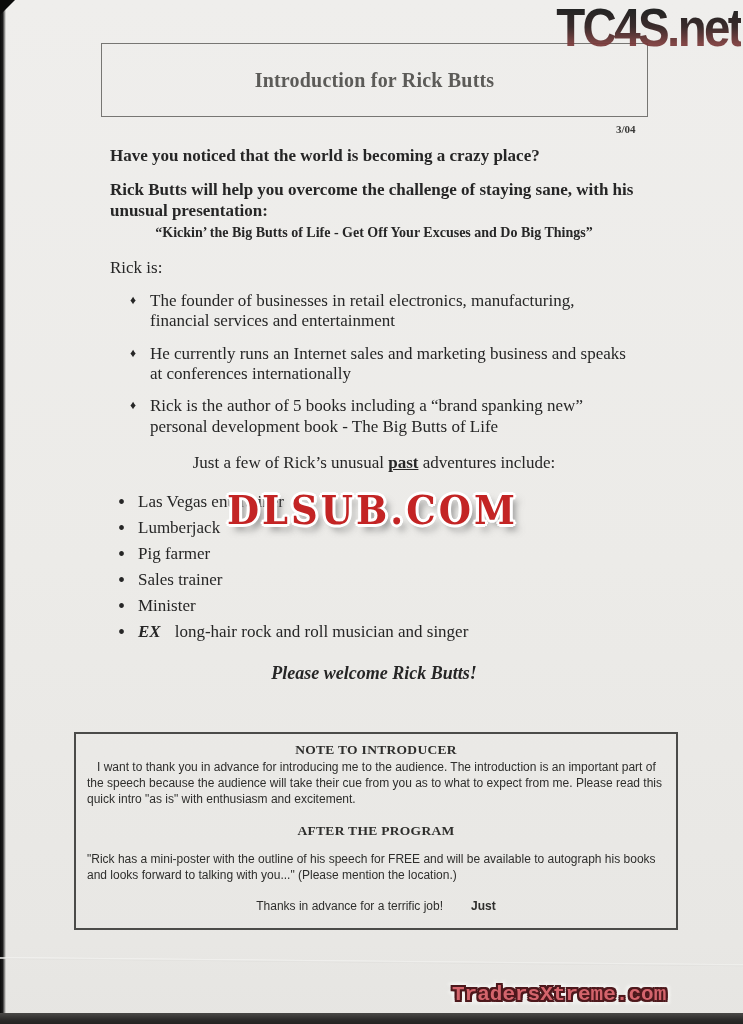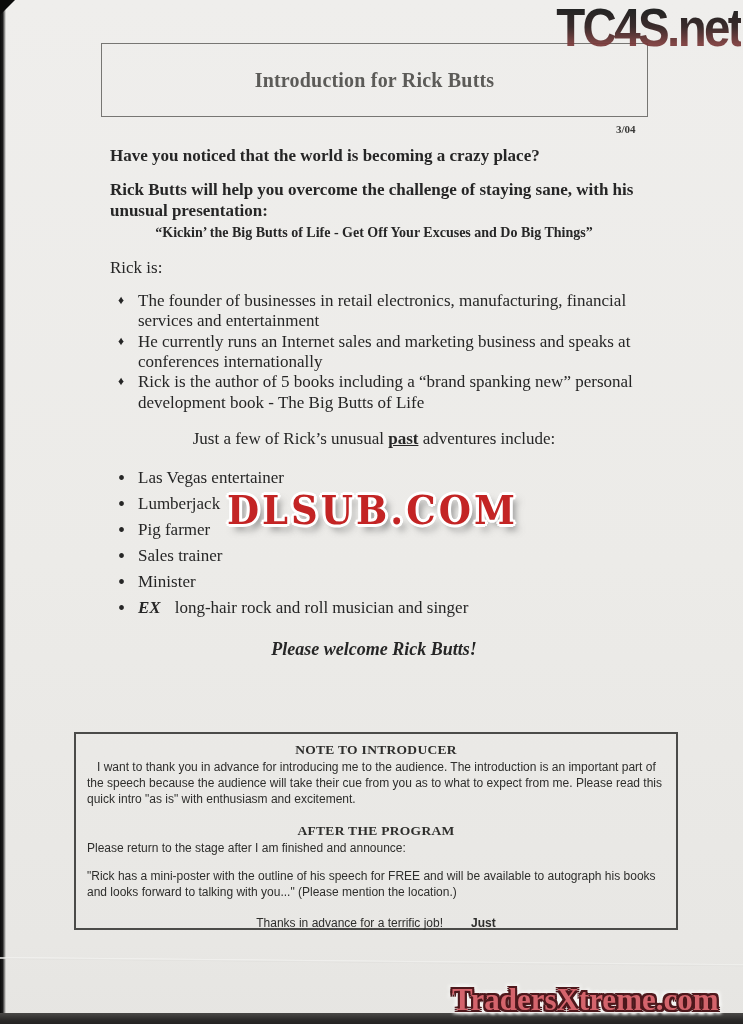--- a/index.html
+++ b/index.html
@@ -34,36 +34,36 @@
     background:linear-gradient(180deg,#151515 18%,#2e1e1e 50%,#7c3b3b 82%,#6a3030 100%);
     -webkit-background-clip:text; background-clip:text; color:transparent; opacity:.93; }
   .wm-dlsub { position:absolute; left:227px; top:486px; z-index:6;
     font-family:"DejaVu Serif", serif; font-weight:bold; font-size:37px; line-height:1.2;
     letter-spacing:3px; color:#c32424; transform:scaleY(1.08); transform-origin:left top;
     text-shadow:
       -2px -2px 0 #ffffff, 2px -2px 0 #ffffff, -2px 2px 0 #ffffff, 2px 2px 0 #ffffff,
       -3px 0 0 #ffffff, 3px 0 0 #ffffff, 0 -3px 0 #ffffff, 0 3px 0 #ffffff,
       5px 6px 7px rgba(110,110,110,.75); }
   .wm-traders { position:absolute; left:452px; top:983px; z-index:7;
-    font-family:Liberation Serif, serif; font-weight:bold; font-size:31px; line-height:1.1;
+    font-family:Liberation Mono, monospace; font-weight:bold; font-size:21px; line-height:1.1;
     letter-spacing:0; color:#d4646c;
     text-shadow:
       -2px -2px 0 #4d181c, 2px -2px 0 #4d181c, -2px 2px 0 #4d181c, 2px 2px 0 #4d181c,
       -2px 0 0 #4d181c, 2px 0 0 #4d181c, 0 -2px 0 #4d181c, 0 2px 0 #4d181c,
       -4px -4px 3px #f5f5f3, 4px -4px 3px #f5f5f3, -4px 4px 3px #f5f5f3, 4px 4px 3px #f5f5f3,
       0 0 6px #f5f5f3; }
   
   .body-col { position:absolute; left:110px; top:140px; width:528px;
     font-size:17px; line-height:1.2; }
   .intro-question { font-weight:bold; margin:6px 0 0 0; }
   .intro-lead { font-weight:bold; margin:14px 0 0 0; }
   .headline { font-weight:bold; font-size:14px; line-height:1.3; text-align:center; margin:3px 0 0 0; }
   .rick-is-label { margin:16px 0 0 0; }
   ul.diamond-list { list-style:none; margin:12px 0 0 0; padding:0 0 0 28px; }
-  ul.diamond-list li { position:relative; margin:0; }
+  ul.diamond-list li { position:relative; margin:12px; }
   ul.diamond-list li::before { content:"\2666"; position:absolute; left:-20px; top:2px; font-size:12px; }
   .adv-heading { text-align:center; margin:16px 0 0 0; }
   .adv-heading .em { font-weight:bold; text-decoration:underline; }
   ul.round-list { list-style:none; margin:16px 0 0 0; padding:0 0 0 28px; line-height:26px; }
   ul.round-list li { position:relative; margin:0; }
   ul.round-list li::before { content:"\2022"; position:absolute; left:-20px; top:0; font-size:20px; }
   .ex-prefix { font-weight:bold; font-style:italic; margin-right:14px; }
   .welcome-line { text-align:center; font-weight:bold; font-style:italic; font-size:18px; margin:18px 0 0 0; }
   
   .note-box { position:absolute; left:74px; top:732px; width:604px; height:198px;
@@ -121,18 +121,17 @@
       <li><span class="ex-prefix">EX</span><span>long-hair rock and roll musician and singer</span></li>
     </ul>
 
     <p class="welcome-line">Please welcome Rick Butts!</p>
   </div>
 
   <div class="note-box">
     <div class="note-title">NOTE TO INTRODUCER</div>
     <p class="note-para indent">I want to thank you in advance for introducing me to the audience. The introduction is an important part of the speech because the audience will take their cue from you as to what to expect from me. Please read this quick intro "as is" with enthusiasm and excitement.</p>
     <div class="note-title second">AFTER THE PROGRAM</div>
-    <p class="note-para">Please return to the stage after I am finished and announce:</p>
     <p class="note-para gap">"Rick has a mini-poster with the outline of his speech for FREE and will be available to autograph his books and looks forward to talking with you..." (Please mention the location.)</p>
     <p class="thanks-row"><span>Thanks in advance for a terrific job!</span><span class="signature">Just</span></p>
   </div>
 
 </div>
 
 </body></html>

